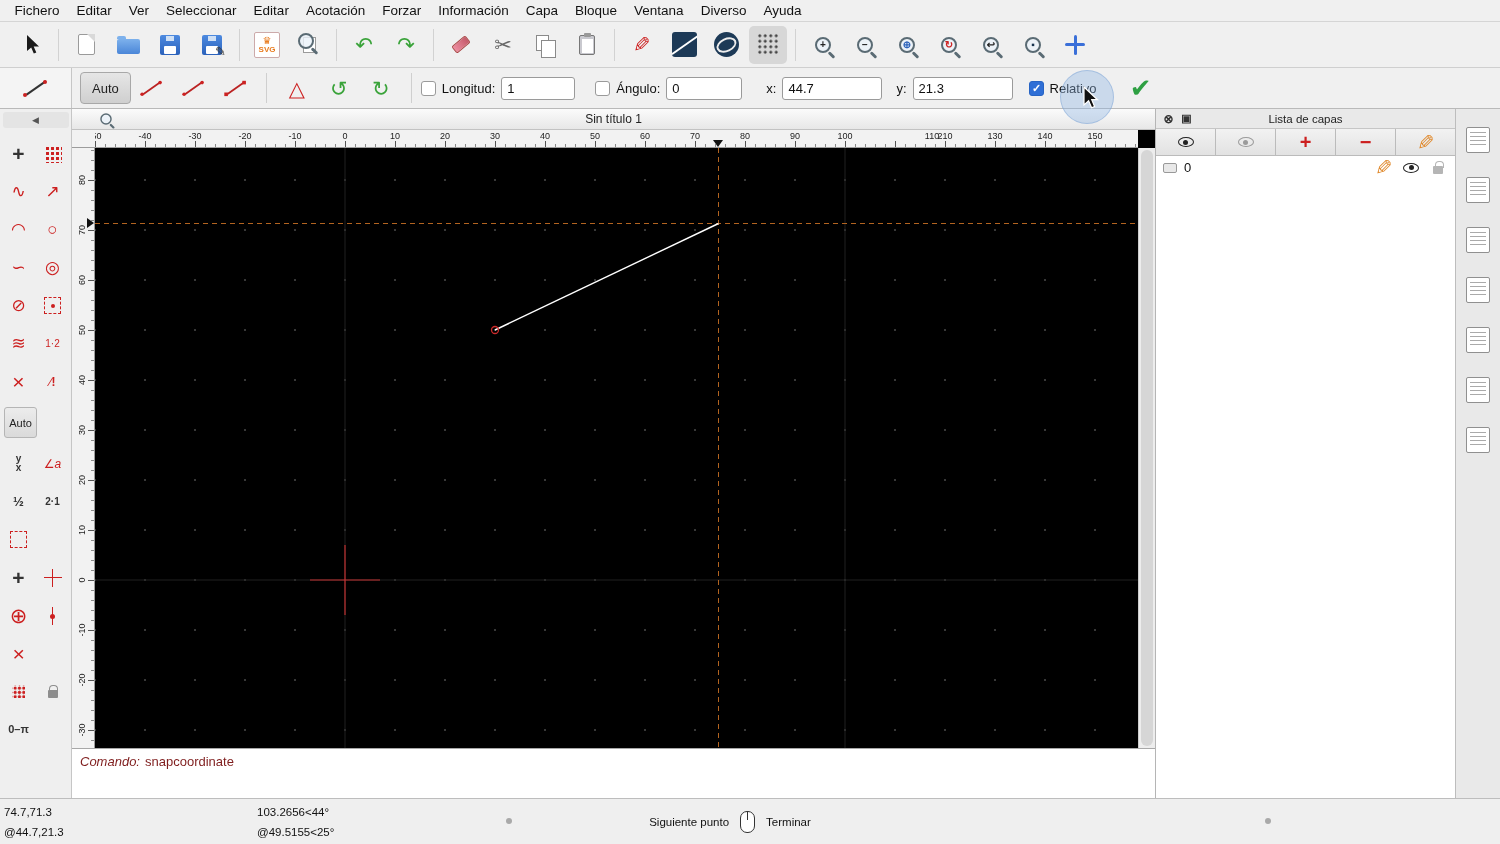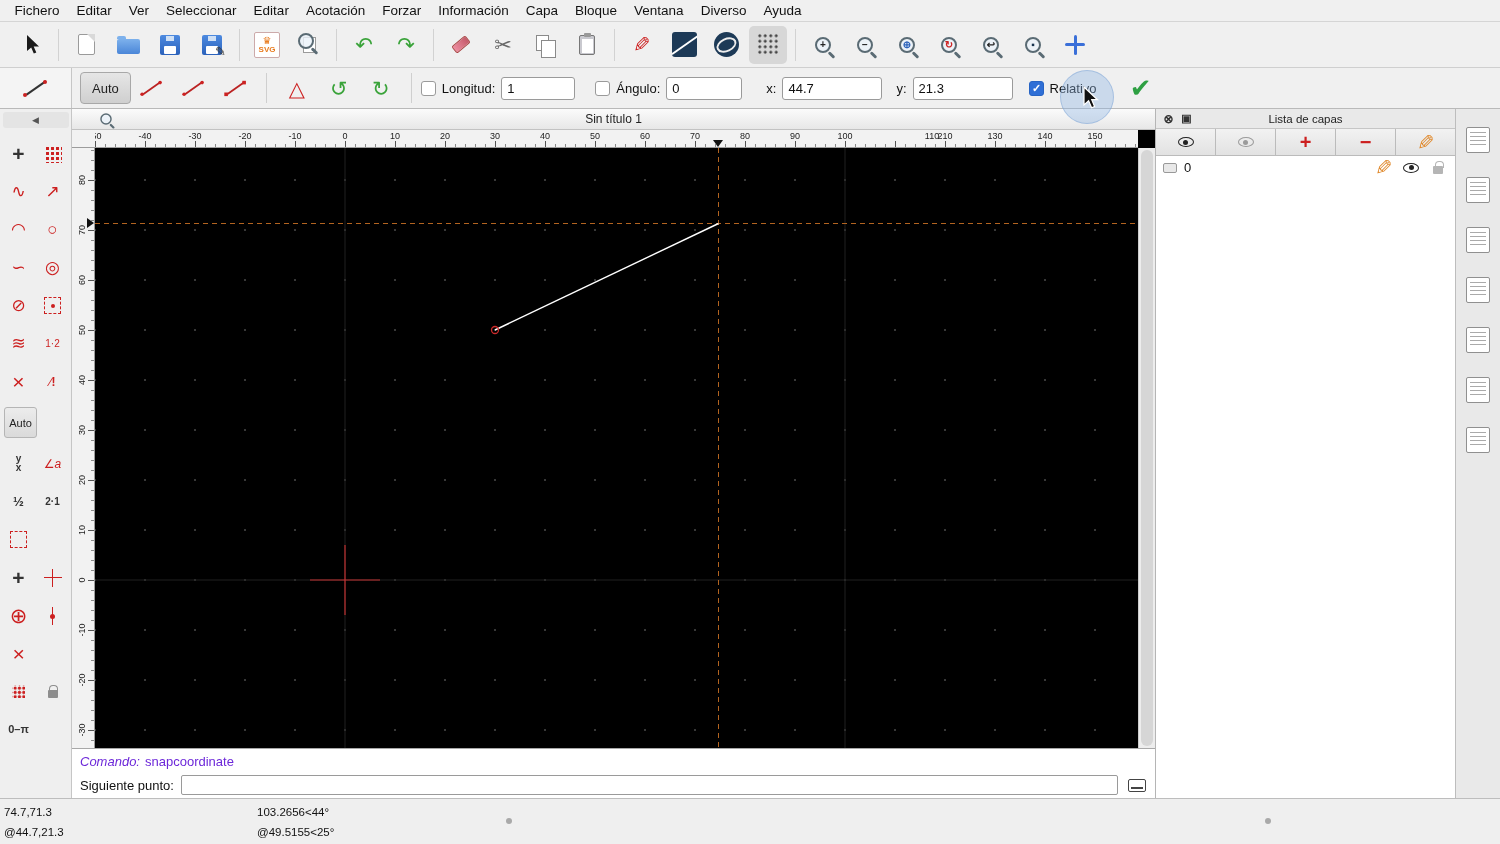--- a/index.html
+++ b/index.html
@@ -144,21 +144,21 @@
 .lp-row{height:23px;display:flex;align-items:center;padding:0 7px;font-size:13px;gap:7px;background:#fff;color:#111;}
 .lp-row .sp{flex:1;}
 .lp-mini{border:none;background:transparent;display:flex;align-items:center;justify-content:center;width:20px;height:20px;}
 
 
 #dockstrip{position:absolute;left:1455px;top:109px;width:45px;height:735px;background:#e9e9e9;border-left:1px solid #bdbdbd;display:flex;flex-direction:column;align-items:center;padding-top:16px;gap:20px;}
 .dock-btn{border:none;background:transparent;width:30px;height:30px;display:flex;align-items:center;justify-content:center;}
 
 
 #cmdarea{position:absolute;left:72px;top:748px;width:1083px;height:50px;background:#fff;border-top:1px solid #a8a8a8;}
-.cmd-hist{height:24px;display:flex;align-items:center;padding-left:8px;font-size:13px;color:#6d28d9;gap:5px;}
+.cmd-hist{height:24px;display:flex;align-items:center;padding-left:8px;font-size:13px;color:#7f1d1d;gap:5px;}
 .cmd-hist .pfx{font-style:italic;}
 .cmd-row{height:26px;display:flex;align-items:center;padding:0 6px 2px 8px;gap:7px;}
 .cmd-row label{font-size:13px;color:#111;white-space:nowrap;}
 .cmd-input{flex:1;height:20px;border:1px solid #9a9a9a;border-radius:2px;font-size:13px;padding:0 4px;font-family:inherit;}
 .cmd-btn{width:24px;height:20px;border:none;background:transparent;display:flex;align-items:center;justify-content:center;}
 
 
 #statusbar{position:absolute;left:0;top:798px;width:1500px;height:46px;background:#efefef;border-top:1px solid #bdbdbd;font-size:11.5px;color:#111;}
 .sb-block{position:absolute;top:3px;line-height:20px;white-space:nowrap;}
 .sb-dot{position:absolute;width:6px;height:6px;border-radius:50%;background:#a9a9a9;}
@@ -746,39 +746,37 @@
       <button class="dock-btn">
         <span class="i-dock"></span>
       </button>
     </div>
 
   <div id="cmdarea">
     <div class="cmd-hist">
       <span class="pfx">Comando:</span>
       <span>snapcoordinate</span>
     </div>
-    <div class="cmd-row">
-      <label>Siguiente punto:</label>
-      <input class="cmd-input" value="" style="">
-      <button class="cmd-btn">
-          <span class="i-cmdbtn"></span>
-        </button>
-    </div>
   </div>
 
   <div id="statusbar">
     <div class="sb-block" style="left:4px">
       <div>74.7,71.3</div>
       <div>@44.7,21.3</div>
     </div>
     <div class="sb-block" style="left:257px">
       <div>103.2656&lt;44°</div>
       <div>@49.5155&lt;25°</div>
     </div>
     <span class="sb-dot" style="left:506px;top:19px"></span>
+    <div id="sb-mouse">
+      <span>Siguiente punto</span>
+      <span class="i-mouse"></span>
+      <span>Terminar</span>
+    </div>
     <span class="sb-dot" style="left:1265px;top:19px"></span>
   </div>
 
   <div id="cursor-overlay">
     <div id="cursor-halo"></div>
     <svg id="cursor-arrow" width="20" height="24" viewBox="0 0 20 24">
       <path d="M4 1 L4 19 L8.6 14.8 L11.6 21.8 L14.6 20.5 L11.7 13.7 L17.5 13.7 Z" fill="#111" stroke="#fff" stroke-width="1.2"></path>
     </svg>
   </div>
 

